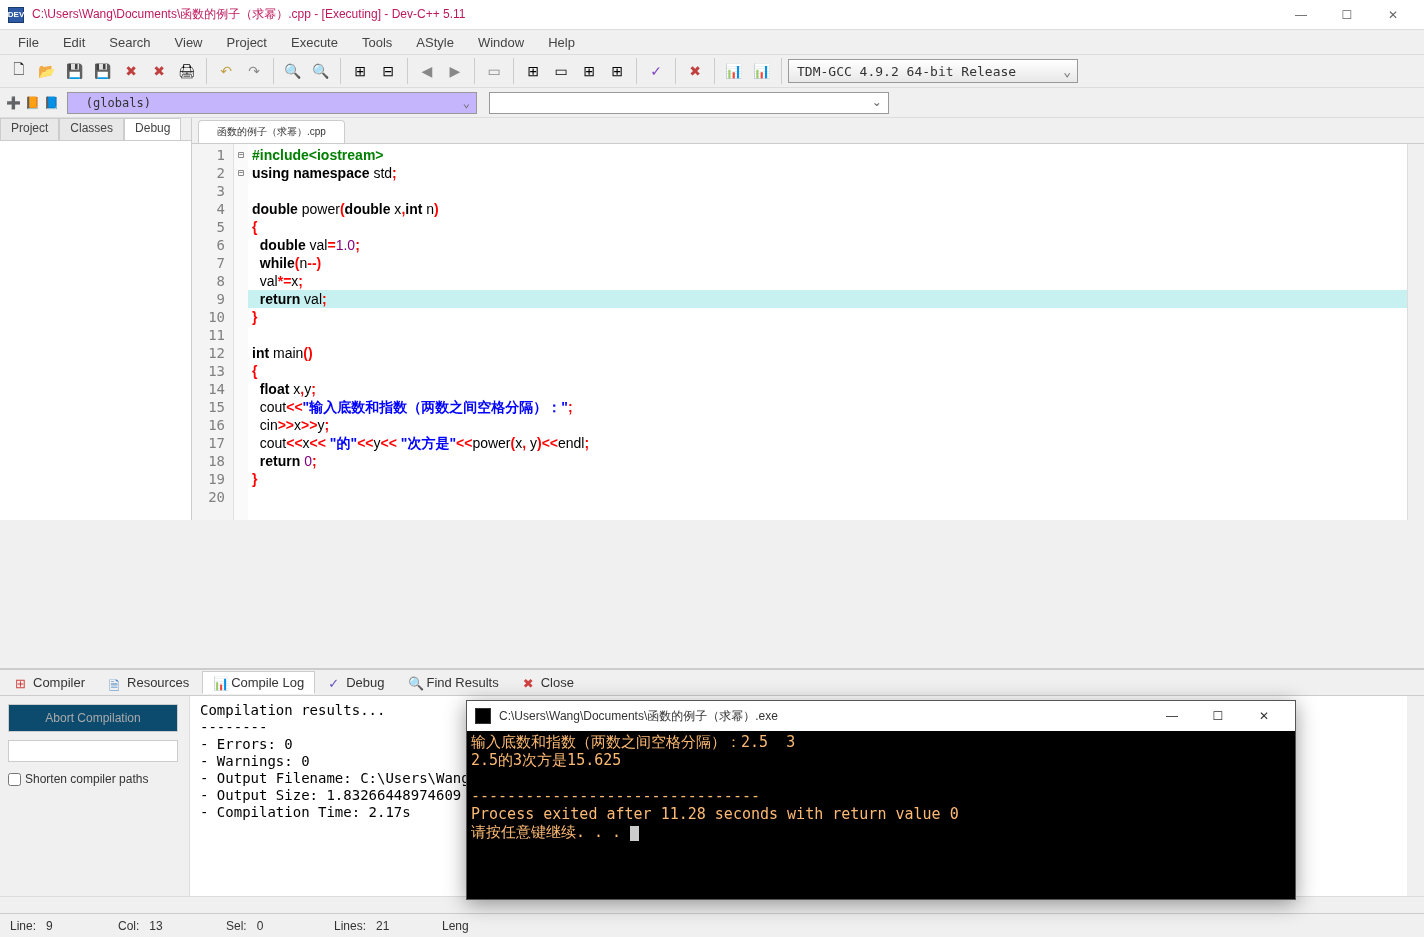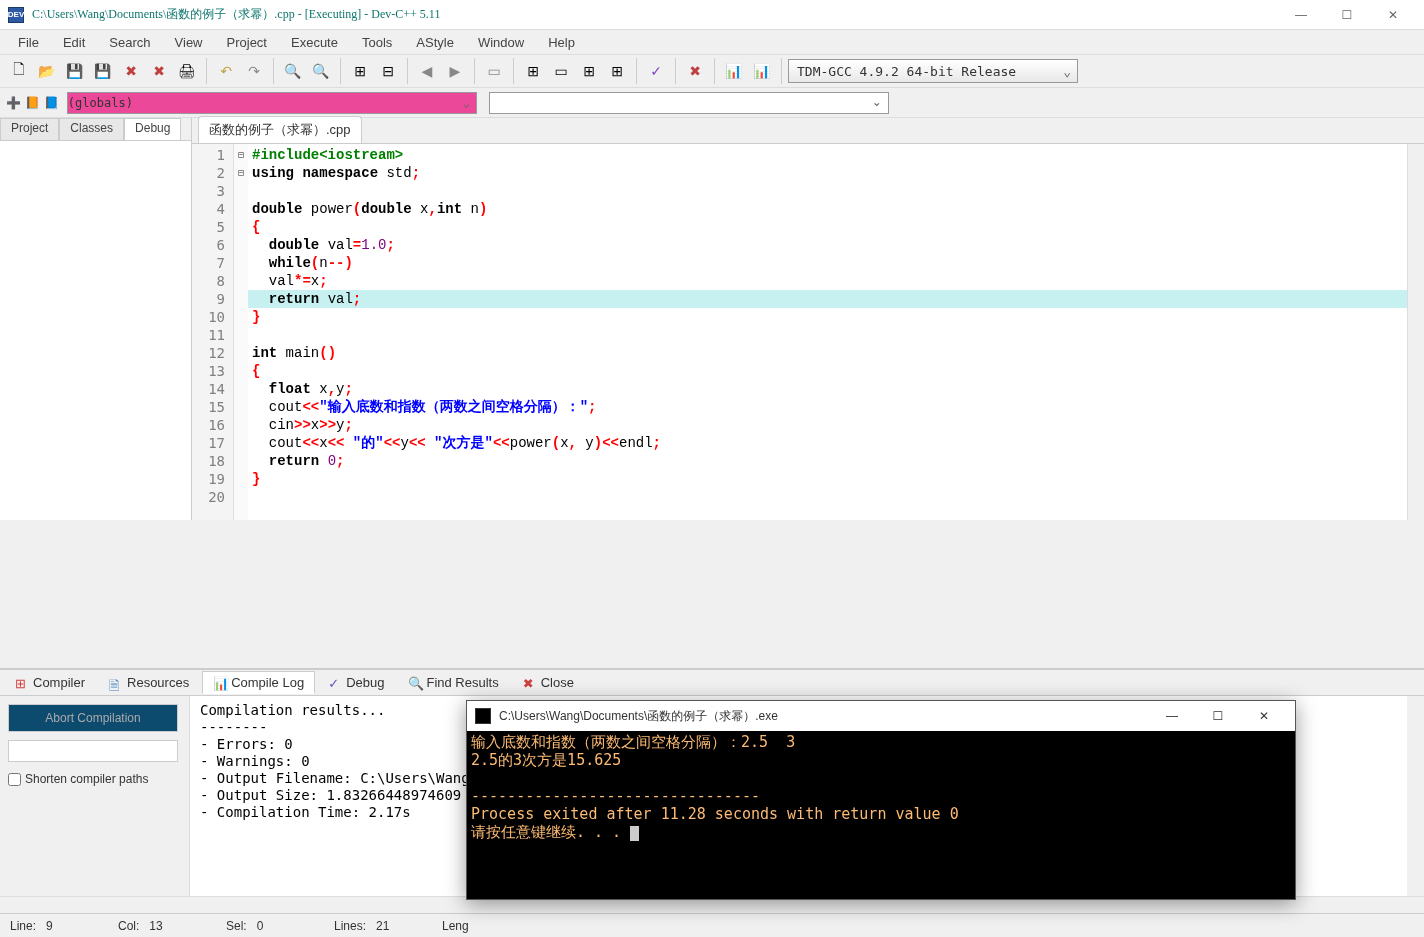--- a/index.html
+++ b/index.html
@@ -1,46 +1,46 @@
 <!DOCTYPE html>
 <html><head>
 <meta charset="utf-8">
 <style>
 * { box-sizing: border-box; margin: 0; padding: 0; }
 body { font-family: "Segoe UI", Tahoma, sans-serif; font-size: 12px; background: #f0f0f0; overflow: hidden; width: 1424px; height: 937px; position: relative; }
 .titlebar { height: 30px; background: #fff; display: flex; align-items: center; padding: 0 8px; border-bottom: 1px solid #ddd; }
 .titlebar .app-icon { width: 16px; height: 16px; background: #2e5aa5; border: 1px solid #1a3a6a; margin-right: 8px; display:flex; align-items:center; justify-content:center; color:#fff; font-size:8px; font-weight:bold;}
-.titlebar .title { color: #0f766e; font-size: 12px; flex: 1; font-family: Liberation Serif, serif; }
+.titlebar .title { color: #be185d; font-size: 12px; flex: 1; }
 .titlebar .win-controls { display: flex; gap: 0; }
 .titlebar .win-btn { width: 46px; height: 30px; display: flex; align-items: center; justify-content: center; color: #666; font-family: Arial; }
 .menubar { height: 24px; display: flex; align-items: center; padding: 0 8px; gap: 4px; background: #f0f0f0; }
 .menubar .menu-item { padding: 2px 10px; color: #444; font-size: 13px; }
 .toolbar { height: 34px; display: flex; align-items: center; padding: 2px 6px; gap: 2px; background: #f0f0f0; border-top: 1px solid #ddd; border-bottom: 1px solid #ddd; }
 .toolbar .sep { width: 1px; height: 26px; background: #ccc; margin: 0 4px; }
 .toolbar .tbtn { width: 26px; height: 26px; display: flex; align-items: center; justify-content: center; border: 1px solid transparent; border-radius: 2px; font-size: 14px; }
 .compiler-combo { height: 24px; border: 1px solid #999; background: linear-gradient(#fff,#e8e8e8); padding: 0 24px 0 8px; font-family: Consolas, monospace; font-size: 13px; display: flex; align-items: center; min-width: 290px; position: relative; color:#333;}
 .compiler-combo::after { content:"⌄"; position:absolute; right:6px; color:#666; }
 .toolbar2 { height: 30px; display: flex; align-items: center; padding: 2px 6px; gap: 4px; background: #f0f0f0; border-bottom: 1px solid #ddd; }
-.globals-combo { height: 22px; border: 1px solid #999; background: #ec4899; padding: 0 0; font-family: Consolas, monospace; font-size: 12px; width: 410px; display: flex; align-items: center; color:#333; position:relative;}
+.globals-combo { height: 22px; border: 1px solid #999; background: #c4b5fd; padding: 0 18px; font-family: Consolas, monospace; font-size: 12px; width: 410px; display: flex; align-items: center; color:#333; position:relative;}
 .globals-combo::after { content:"⌄"; position:absolute; right:6px; color:#666;}
 .globals-combo2 { height: 22px; border: 1px solid #999; background: #fff; width: 400px; margin-left: 8px; position:relative;}
 .globals-combo2::after { content:"⌄"; position:absolute; right:6px; top:2px; color:#666;}
 .main-area { display: flex; height: calc(100% - 30px - 24px - 34px - 30px); }
 .left-panel { width: 192px; background: #f0f0f0; border-right: 1px solid #ccc; }
 .left-tabs { display: flex; height: 22px; }
 .left-tab { padding: 2px 10px; border: 1px solid #ccc; background: #e8e8e8; font-size: 12px; color:#444; border-bottom:none; }
 .left-tab.active { background: #fff; }
 .left-content { background: #fff; height: calc(100% - 22px); border-top: 1px solid #ccc; }
 .editor-panel { flex: 1; display: flex; flex-direction: column; background: #fff; }
 .file-tabs { height: 26px; display: flex; align-items: flex-end; padding-left: 6px; background: #f0f0f0; border-bottom: 1px solid #ccc; }
-.file-tab { padding: 4px 10px; background: #fff; border: 1px solid #ccc; border-bottom: none; font-size: 13px; color:#333; border-radius: 4px 4px 0 0;}
+.file-tab { padding: 4px 18px; background: #fff; border: 1px solid #ccc; border-bottom: none; font-size: 10px; color:#333; border-radius: 4px 4px 0 0;}
 .code-area { flex: 1; display: flex; background: #fff; overflow: hidden; position: relative; }
 .gutter { width: 42px; background: #f4f4f4; border-right: 1px solid #e0e0e0; text-align: right; padding: 2px 8px 2px 2px; font-family: Consolas, monospace; font-size: 14px; color: #808080; line-height: 18px; }
 .fold-col { width: 14px; background: #fafafa; font-family: monospace; font-size: 10px; color: #666; line-height: 18px; padding-top:2px; text-align:center;}
-.code { flex: 1; padding: 2px 4px; font-family: Liberation Mono, monospace; font-size: 14px; line-height: 18px; white-space: pre; }
+.code { flex: 1; padding: 2px 4px; font-family: Liberation Sans, sans-serif; font-size: 14px; line-height: 18px; white-space: pre; }
 .code .line { height: 18px; }
 .code .hl { background: #c7f0f0; display: block; margin: 0 -4px; padding: 0 4px; }
 .kw { color: #000; font-weight: bold; }
 .pp { color: #008000; font-weight: bold; }
 .str { color: #0000ff; font-weight: bold; }
 .num { color: #800080; }
 .op { color: #ff0000; font-weight: bold; }
 .scroll-v { width: 17px; background: #f0f0f0; border-left: 1px solid #ddd; }
 .bottom-panel { position: absolute; left: 0; right: 0; bottom: 24px; height: 245px; background: #f8f8f8; border-top: 2px solid #ccc; display: flex; flex-direction: column; }
 .bottom-tabs { height: 26px; display: flex; align-items: center; padding: 0 4px; gap: 2px; background: #f0f0f0; border-bottom: 1px solid #ccc; }

